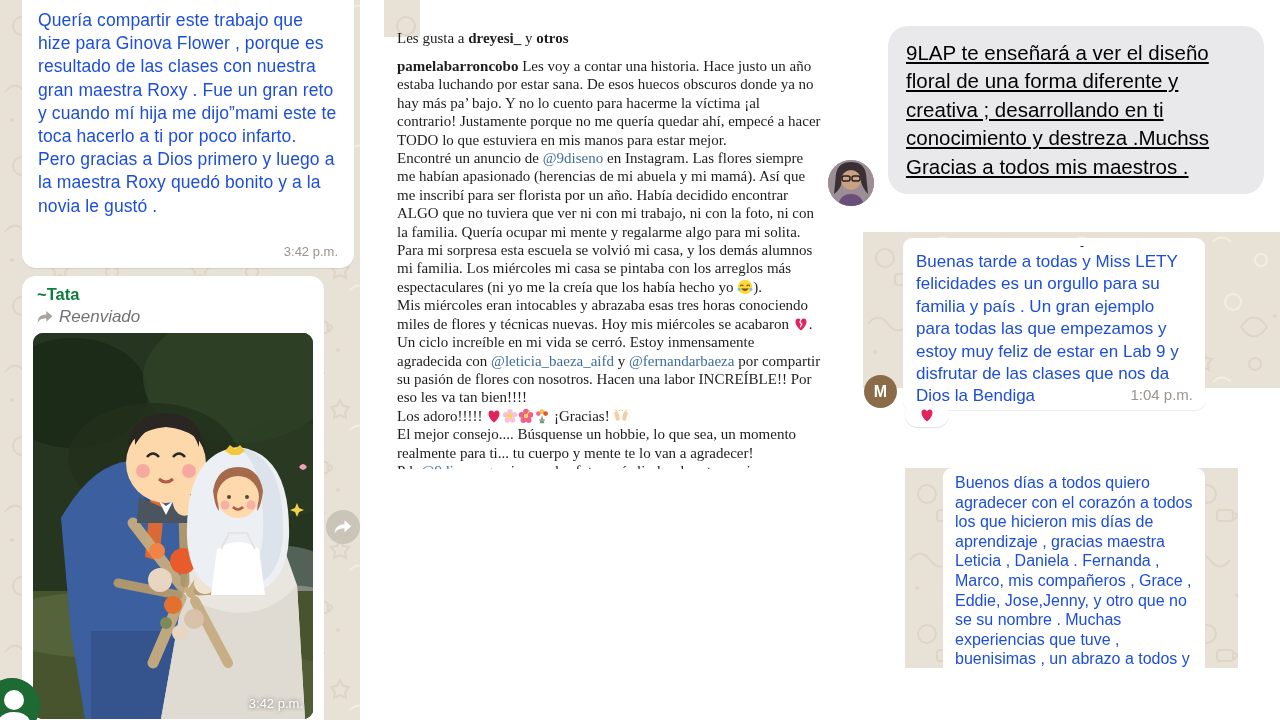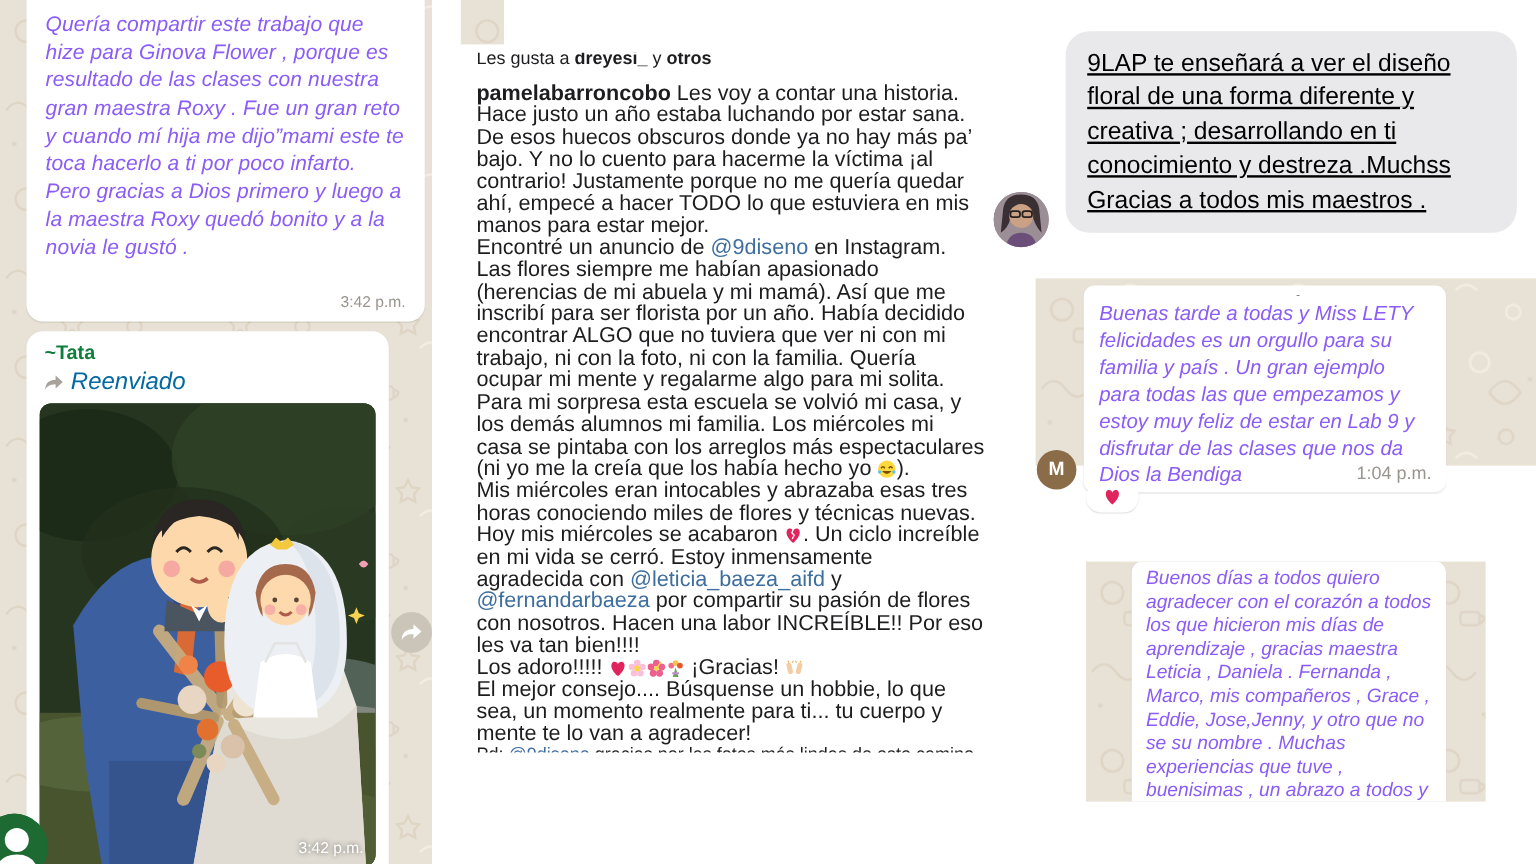--- a/index.html
+++ b/index.html
@@ -17,55 +17,55 @@
   .bubble{position:absolute;background:#fff;border-radius:14px;box-shadow:0 1px 1px rgba(0,0,0,.08);}
   #lb1{left:22px;top:-16px;width:332px;height:284px;padding:20px 16px 10px 16px;}
   #lb1 .msgtext{font-size:17.5px;line-height:23.2px;letter-spacing:.1px;}
   .cliprow{overflow:hidden;height:5px;position:relative;}
   .cliprow .inner{margin-top:-16px;display:flex;justify-content:space-between;font-size:15px;}
   .cliprow .inner b{color:#222;} .cliprow .inner span{color:#8e8e93;font-size:13px;}
   .time{position:absolute;font-size:13px;color:var(--time-gray);margin-top:32px;}
   #lb1 .time{right:16px;bottom:9px;}
   #lb2{left:22px;top:276px;width:302px;height:460px;border-radius:14px;padding:7px 11px;}
   .sender{font-size:16.5px;font-weight:bold;color:var(--accent-green);padding:2px 4px 0 4px;}
-  .fwdrow{display:flex;align-items:center;gap:6px;color:#0369a1;font-style:italic;font-size:20px;padding:3px 4px 6px 4px;}
+  .fwdrow{display:flex;align-items:center;gap:6px;color:#737373;font-style:italic;font-size:17px;padding:3px 4px 6px 4px;}
   .fwdrow svg{flex:0 0 auto;}
   .photo{position:relative;width:280px;height:386px;border-radius:10px;overflow:hidden;background:#26351f;}
   .photo svg{position:absolute;inset:0;width:100%;height:100%;}
   .photo .time{color:#fff;right:10px;bottom:8px;text-shadow:0 0 4px rgba(0,0,0,.6);}
   #share-btn{position:absolute;left:326px;top:510px;width:34px;height:34px;border-radius:50%;
     background:#cbc4b8;display:flex;align-items:center;justify-content:center;}
   #green-avatar{position:absolute;left:-16px;top:678px;width:56px;height:56px;border-radius:50%;
     background:var(--avatar-green);overflow:hidden;}
   
-  #ig{position:absolute;left:397px;top:44px;width:424px;color:var(--ig-text);}
+  #ig{position:absolute;left:397px;top:33px;width:424px;color:var(--ig-text);font-family:Liberation Serif, serif;}
   #ig-likes{overflow:hidden;height:17px;}
   #ig-likes .inner{margin-top:-5px;font-size:15px;line-height:20px;}
-  #ig-caption{margin-top:7px;font-size:18px;line-height:18.4px;}
+  #ig-caption{margin-top:7px;font-size:15px;line-height:18.4px;}
   #ig-caption p{margin:0;}
   .ig-link{color:var(--link-blue);}
   #ig-clip{overflow:hidden;height:7px;font-size:15px;line-height:18.4px;}
   .emj{display:inline-block;width:16px;height:16px;vertical-align:-3px;}
   
   #gray-bubble{position:absolute;left:888px;top:26px;width:376px;height:168px;background:var(--bubble-gray);
     border-radius:20px;padding:13px 18px;font-size:20.5px;line-height:28.4px;color:#000;text-decoration:underline;}
   #gray-avatar{position:absolute;left:828px;top:160px;width:46px;height:46px;border-radius:50%;overflow:hidden;background:#8d8391;}
   #shot-a{left:863px;top:232px;width:417px;height:156px;}
   #shot-a .bubble{left:40px;top:6px;width:302px;height:172px;border-radius:9px;padding:8px 13px 6px 13px;}
   #shot-a .msgtext{font-size:17px;line-height:22.4px;}
   #shot-a .cliprow .inner{justify-content:center;}
   #shot-a .time{right:12px;bottom:7px;font-size:15px;}
   #m-avatar{position:absolute;left:1px;top:143px;width:33px;height:33px;border-radius:50%;background:var(--avatar-brown);
     color:#fff;font-size:16px;font-weight:bold;display:flex;align-items:center;justify-content:center;}
   #reaction-pill{position:absolute;left:42px;top:170px;width:44px;height:25px;background:#fff;border-radius:13px;
     box-shadow:0 1px 1px rgba(0,0,0,.12);display:flex;align-items:center;justify-content:center;}
   #shot-b{left:905px;top:468px;width:333px;height:200px;overflow:hidden;}
   #shot-b .bubble{left:38px;top:0;width:262px;height:220px;border-radius:9px;padding:5px 12px;}
   #shot-b .msgtext{font-size:16px;line-height:19.6px;}
-  .msgtext{color:#8b5cf6;font-style:italic;}
+  .msgtext{color:#1d4ed8;}
 </style>
 </head>
 <body>
 
 <svg width="0" height="0" style="position:absolute" aria-hidden="true">
   <defs>
     <pattern id="doodles" width="140" height="140" patternUnits="userSpaceOnUse">
       <g fill="none" stroke="#d9cebc" stroke-width="2" opacity="0.65">
         <circle cx="22" cy="26" r="9"></circle>
         <path d="M5 92 q10 -13 20 0 t20 0"></path>

